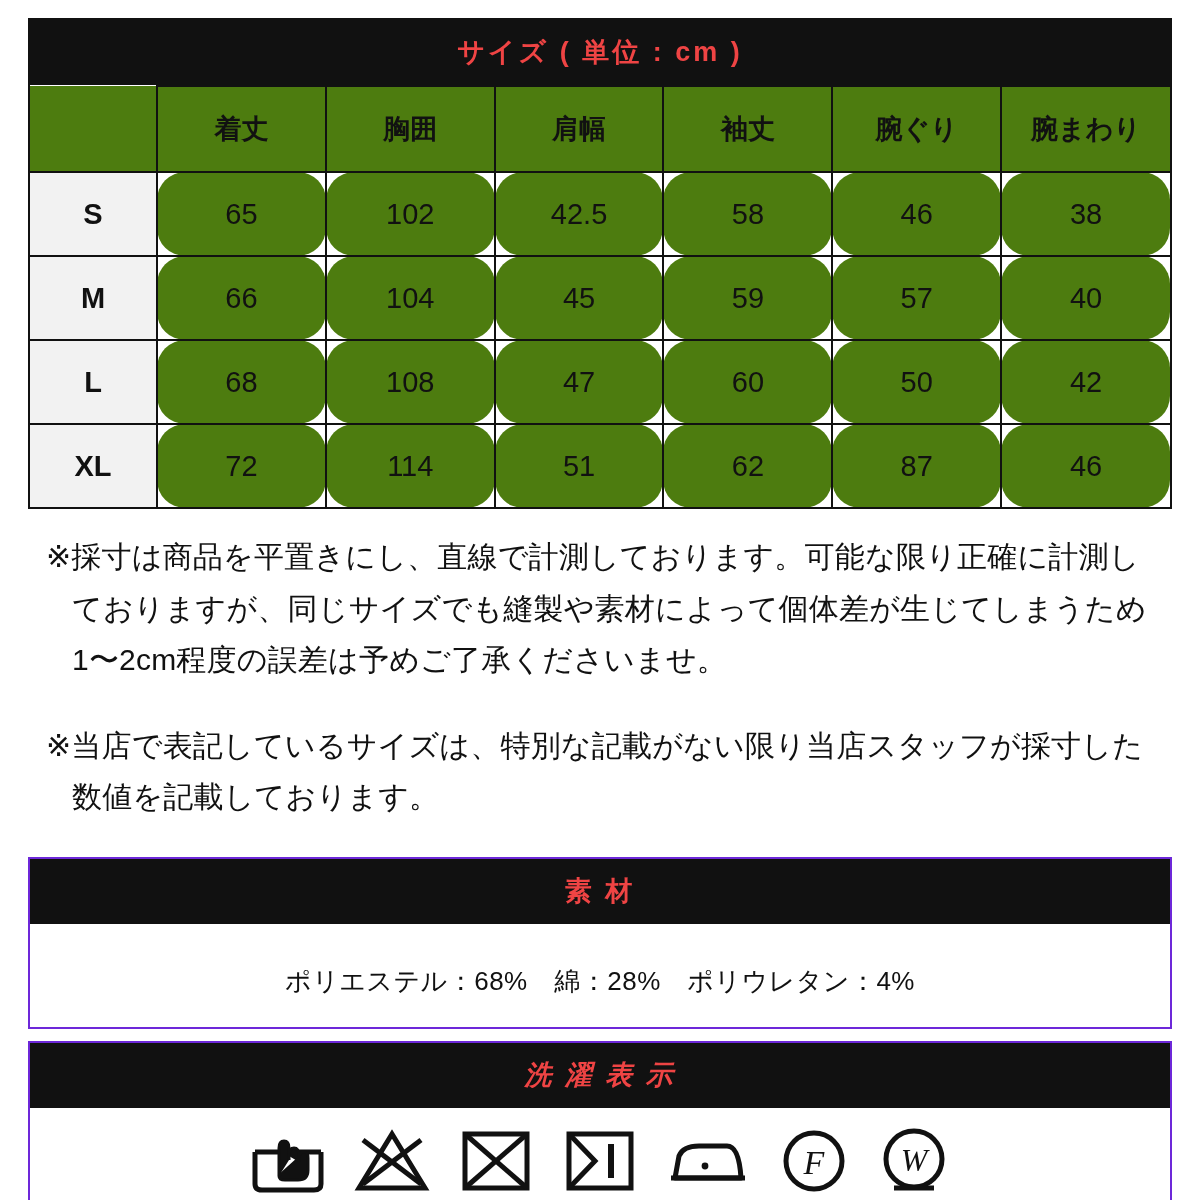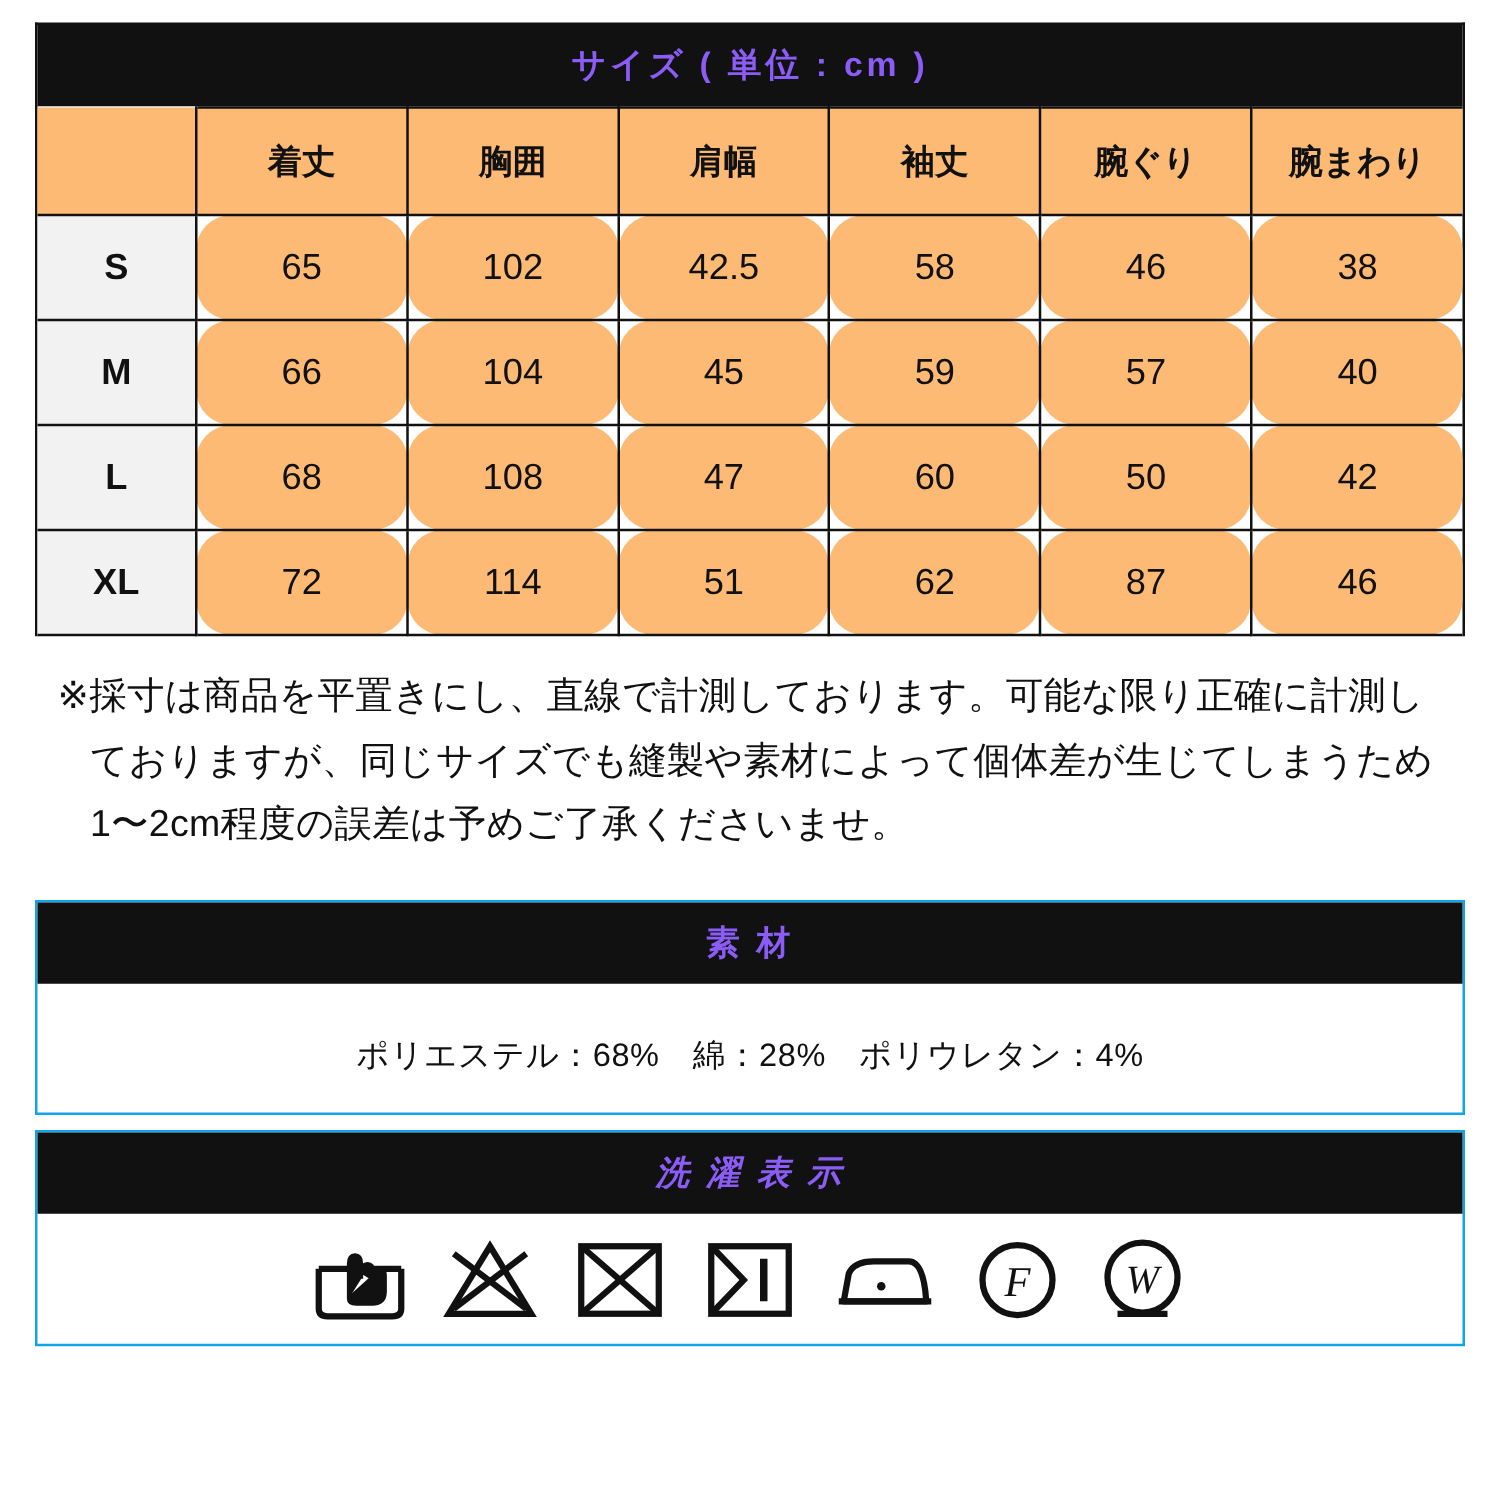--- a/index.html
+++ b/index.html
@@ -23,40 +23,40 @@
   }
 
   
   .size-block {
     margin-top: 18px;
     border: 2px solid #111111;
     border-bottom: none;
   }
   .band {
     background: #111111;
-    color: #8b5cf6;
+    color: #ef4444;
     text-align: center;
     font-size: 27px;
     font-weight: bold;
     letter-spacing: 3px;
     padding: 14px 0 15px;
   }
   table.size {
     width: 100%;
     border-collapse: collapse;
     table-layout: fixed;
   }
   table.size th, table.size td {
     border: 2px solid #111111;
     text-align: center;
     font-size: 28px;
     font-weight: bold;
     height: 80px;
     vertical-align: middle;
-    background: #fdba74;
+    background: #4d7c0f;
   }
   table.size thead th {
     height: 82px;
     font-size: 27px;
   }
   table.size th.corner {
     border-left: none;
     border-top: none;
   }
   table.size tbody th.rowhead {
@@ -85,21 +85,21 @@
     margin: 0 0 34px 0;
     letter-spacing: 0.2px;
   }
   .note-hang {
     padding-left: 26px;
     text-indent: -26px;
   }
 
   
   .panel {
-    border: 2px solid #0ea5e9;
+    border: 2px solid #6d28d9;
     margin-top: 6px;
   }
   .panel .band {
     margin: -0px;
   }
   .panel .content {
     text-align: center;
     font-size: 26px;
     padding: 40px 0 28px;
     letter-spacing: 0.5px;
@@ -170,20 +170,21 @@
           <td class="val">62</td>
           <td class="val">87</td>
           <td class="val">46</td>
         </tr>
       </tbody>
     </table>
   </div>
 
   <div class="notes">
     <p class="note note-hang">※採寸は商品を平置きにし、直線で計測しております。可能な限り正確に計測しておりますが、同じサイズでも縫製や素材によって個体差が生じてしまうため1〜2cm程度の誤差は予めご了承くださいませ。</p>
+    <p class="note note-hang">※当店で表記しているサイズは、特別な記載がない限り当店スタッフが採寸した数値を記載しております。</p>
   </div>
 
   <div class="panel">
     <div class="band">素 材</div>
     <div class="content">ポリエステル：68%　綿：28%　ポリウレタン：4%</div>
   </div>
 
   <div class="panel wash">
     <div class="band">洗 濯 表 示</div>
     <div class="wash-icons">

